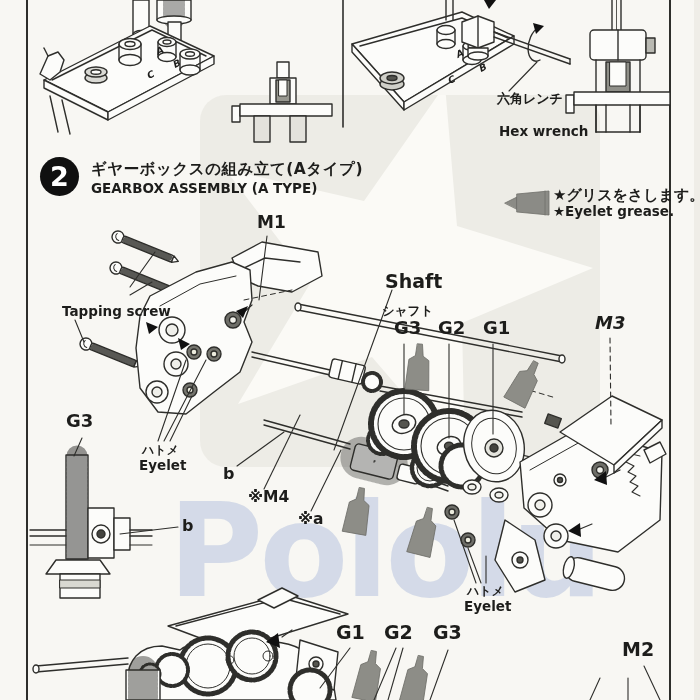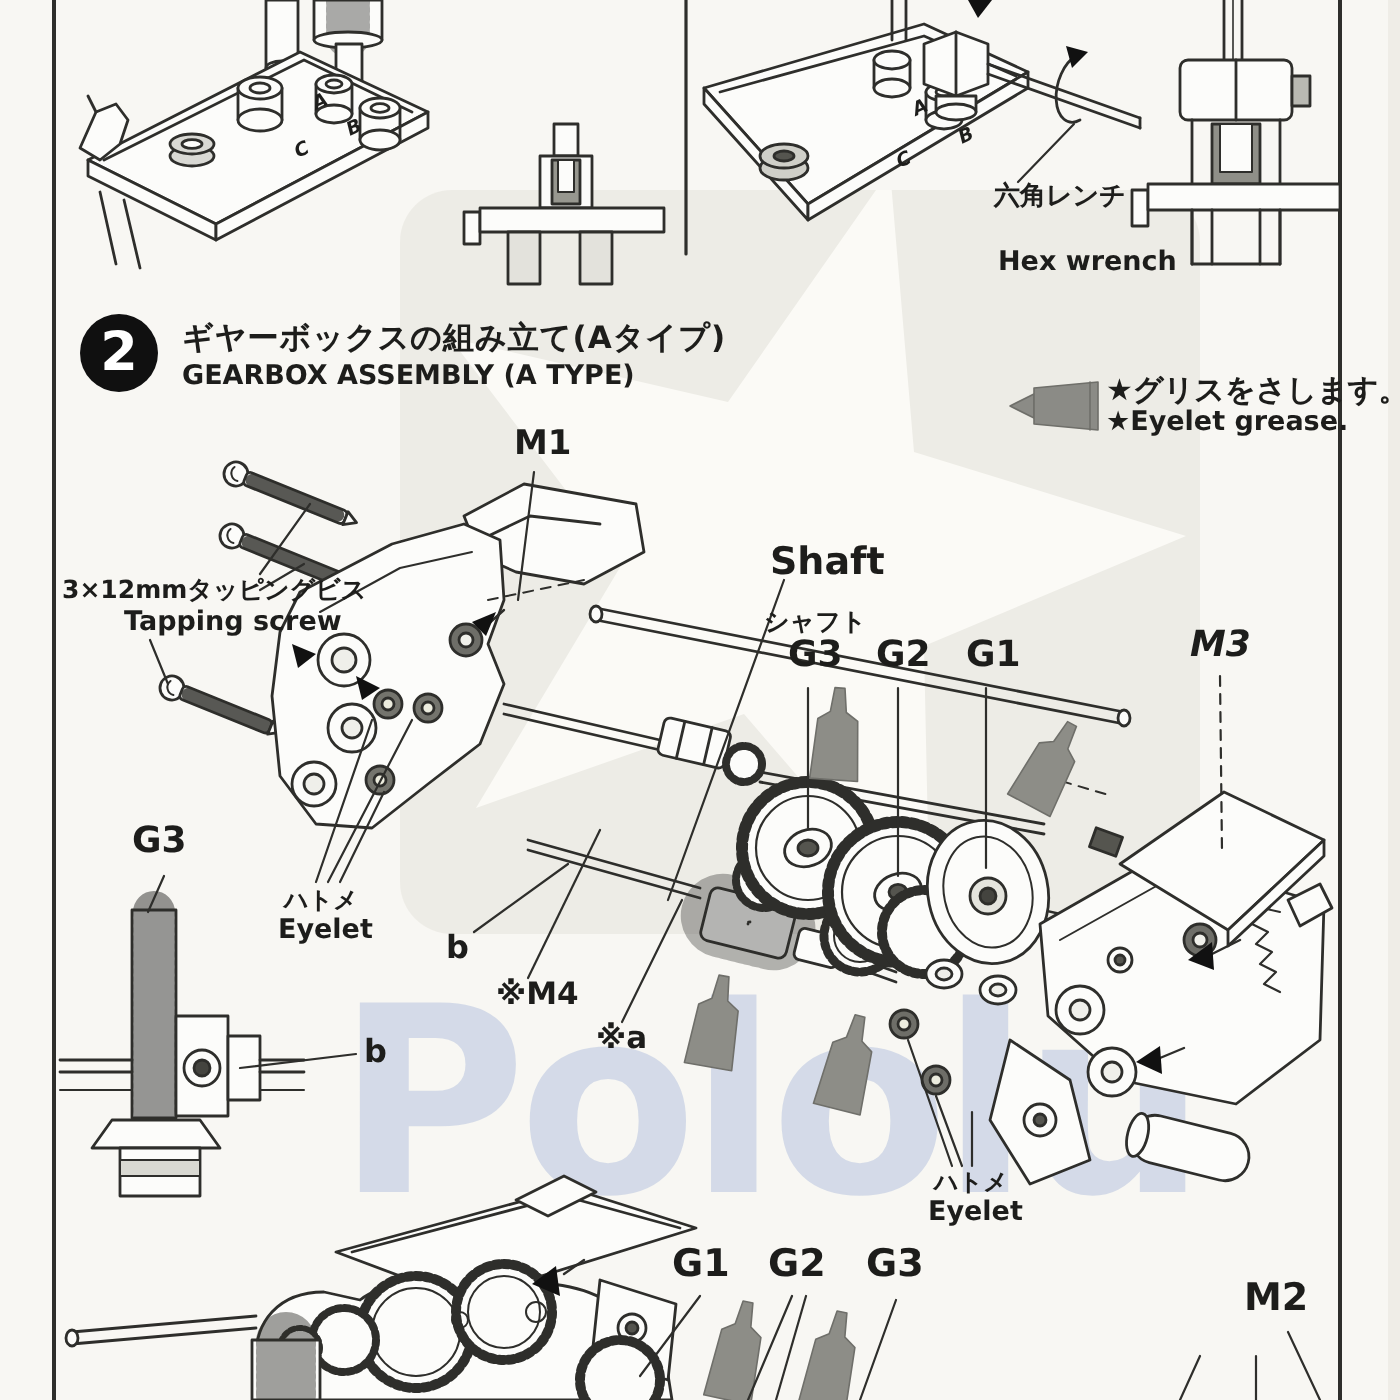--- a/index.html
+++ b/index.html
@@ -401,21 +401,20 @@
     <div class="lbl b" style="left:497px;top:92px;font-size:13px;">六角レンチ</div>
     <div class="lbl" style="left:499px;top:124px;font-size:13.5px;font-weight:600;">Hex wrench</div>
 
     <div class="stepnum">2</div>
     <div class="lbl b" style="left:91px;top:181px;font-size:13.5px;">GEARBOX ASSEMBLY (A TYPE)</div>
     <div class="lbl b" style="left:91px;top:161px;font-size:15.5px;letter-spacing:.5px;">ギヤーボックスの組み立て(Aタイプ)</div>
 
     <div class="lbl b" style="left:553px;top:187px;font-size:15px;">★グリスをさします。</div>
     <div class="lbl b" style="left:553px;top:204px;font-size:13.5px;">★Eyelet grease.</div>
 
-    <div class="lbl b" style="left:31px;top:288px;font-size:12.5px;">3×12mmタッピングビス</div>
     <div class="lbl" style="left:62px;top:304px;font-size:13.5px;font-weight:600;">Tapping screw</div>
 
     <div class="lbl b" style="left:257px;top:213px;font-size:17px;">M1</div>
     <div class="lbl b" style="left:382px;top:256px;font-size:12.5px;margin-top:48px;">シャフト</div>
     <div class="lbl" style="left:385px;top:271px;font-size:19px;font-weight:600;">Shaft</div>
 
     <div class="lbl b" style="left:394px;top:318px;font-size:18px;">G3</div>
     <div class="lbl b" style="left:438px;top:318px;font-size:18px;">G2</div>
     <div class="lbl b" style="left:483px;top:318px;font-size:18px;">G1</div>
     <div class="lbl b" style="left:595px;top:313px;font-size:18px;font-style:italic;">M3</div>

